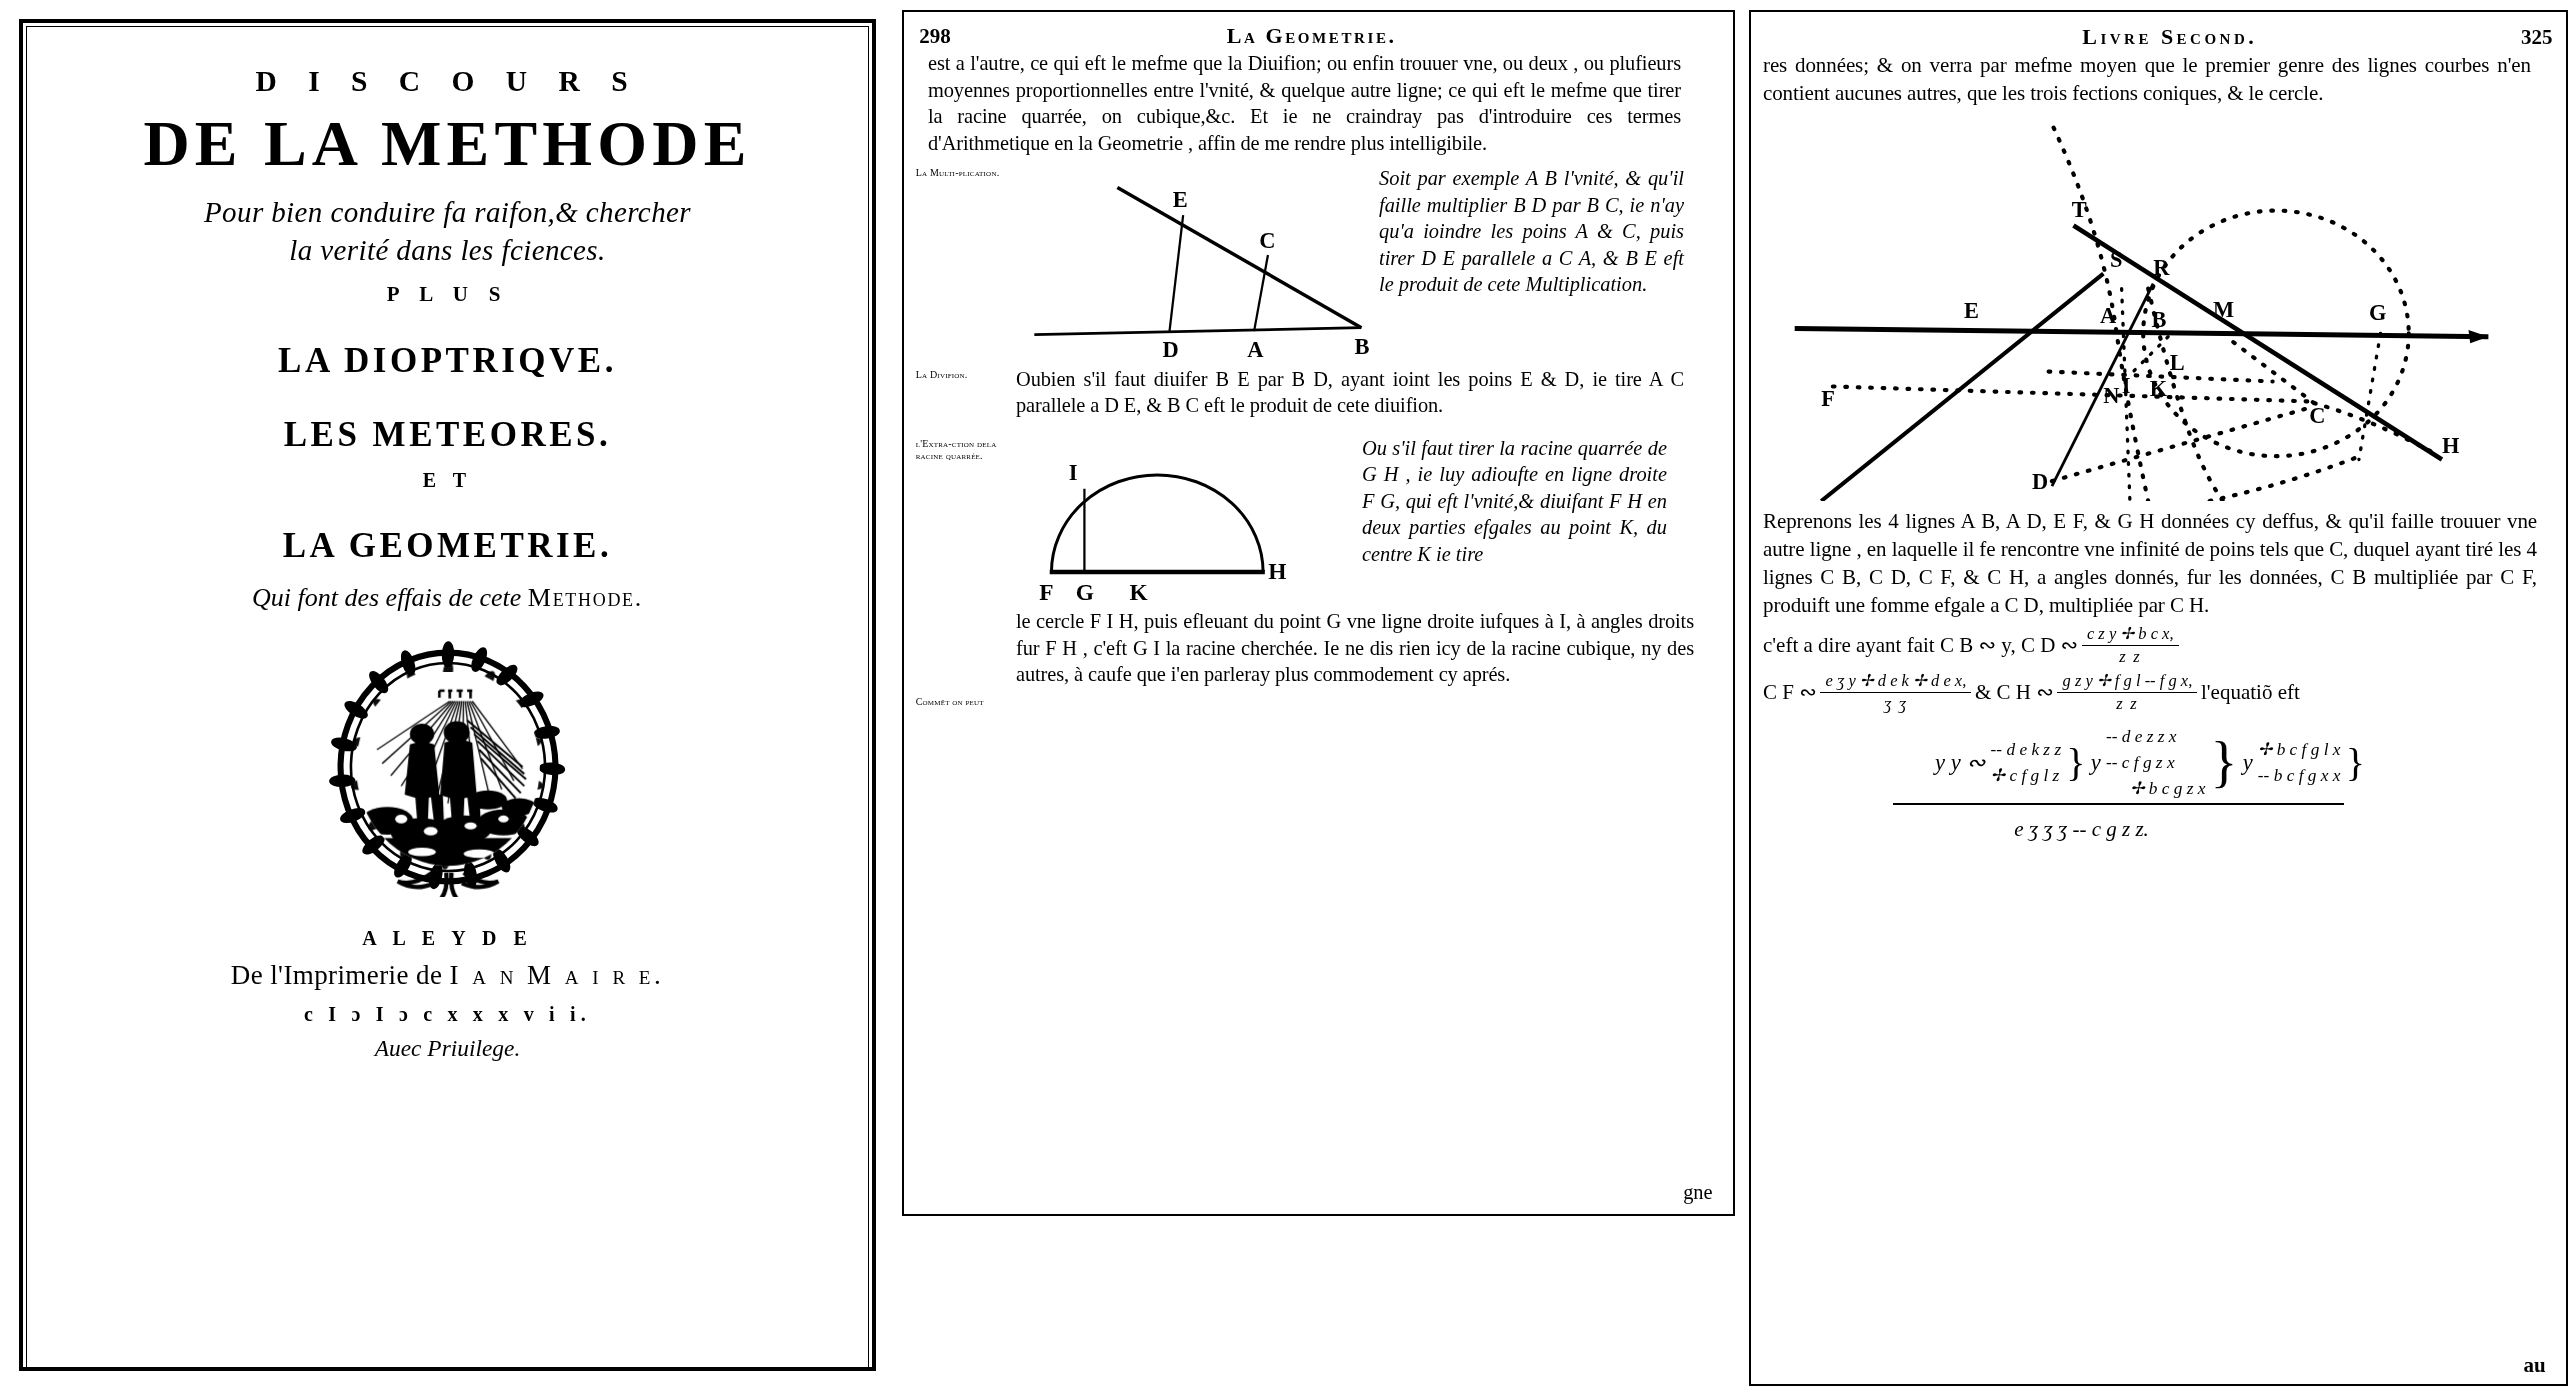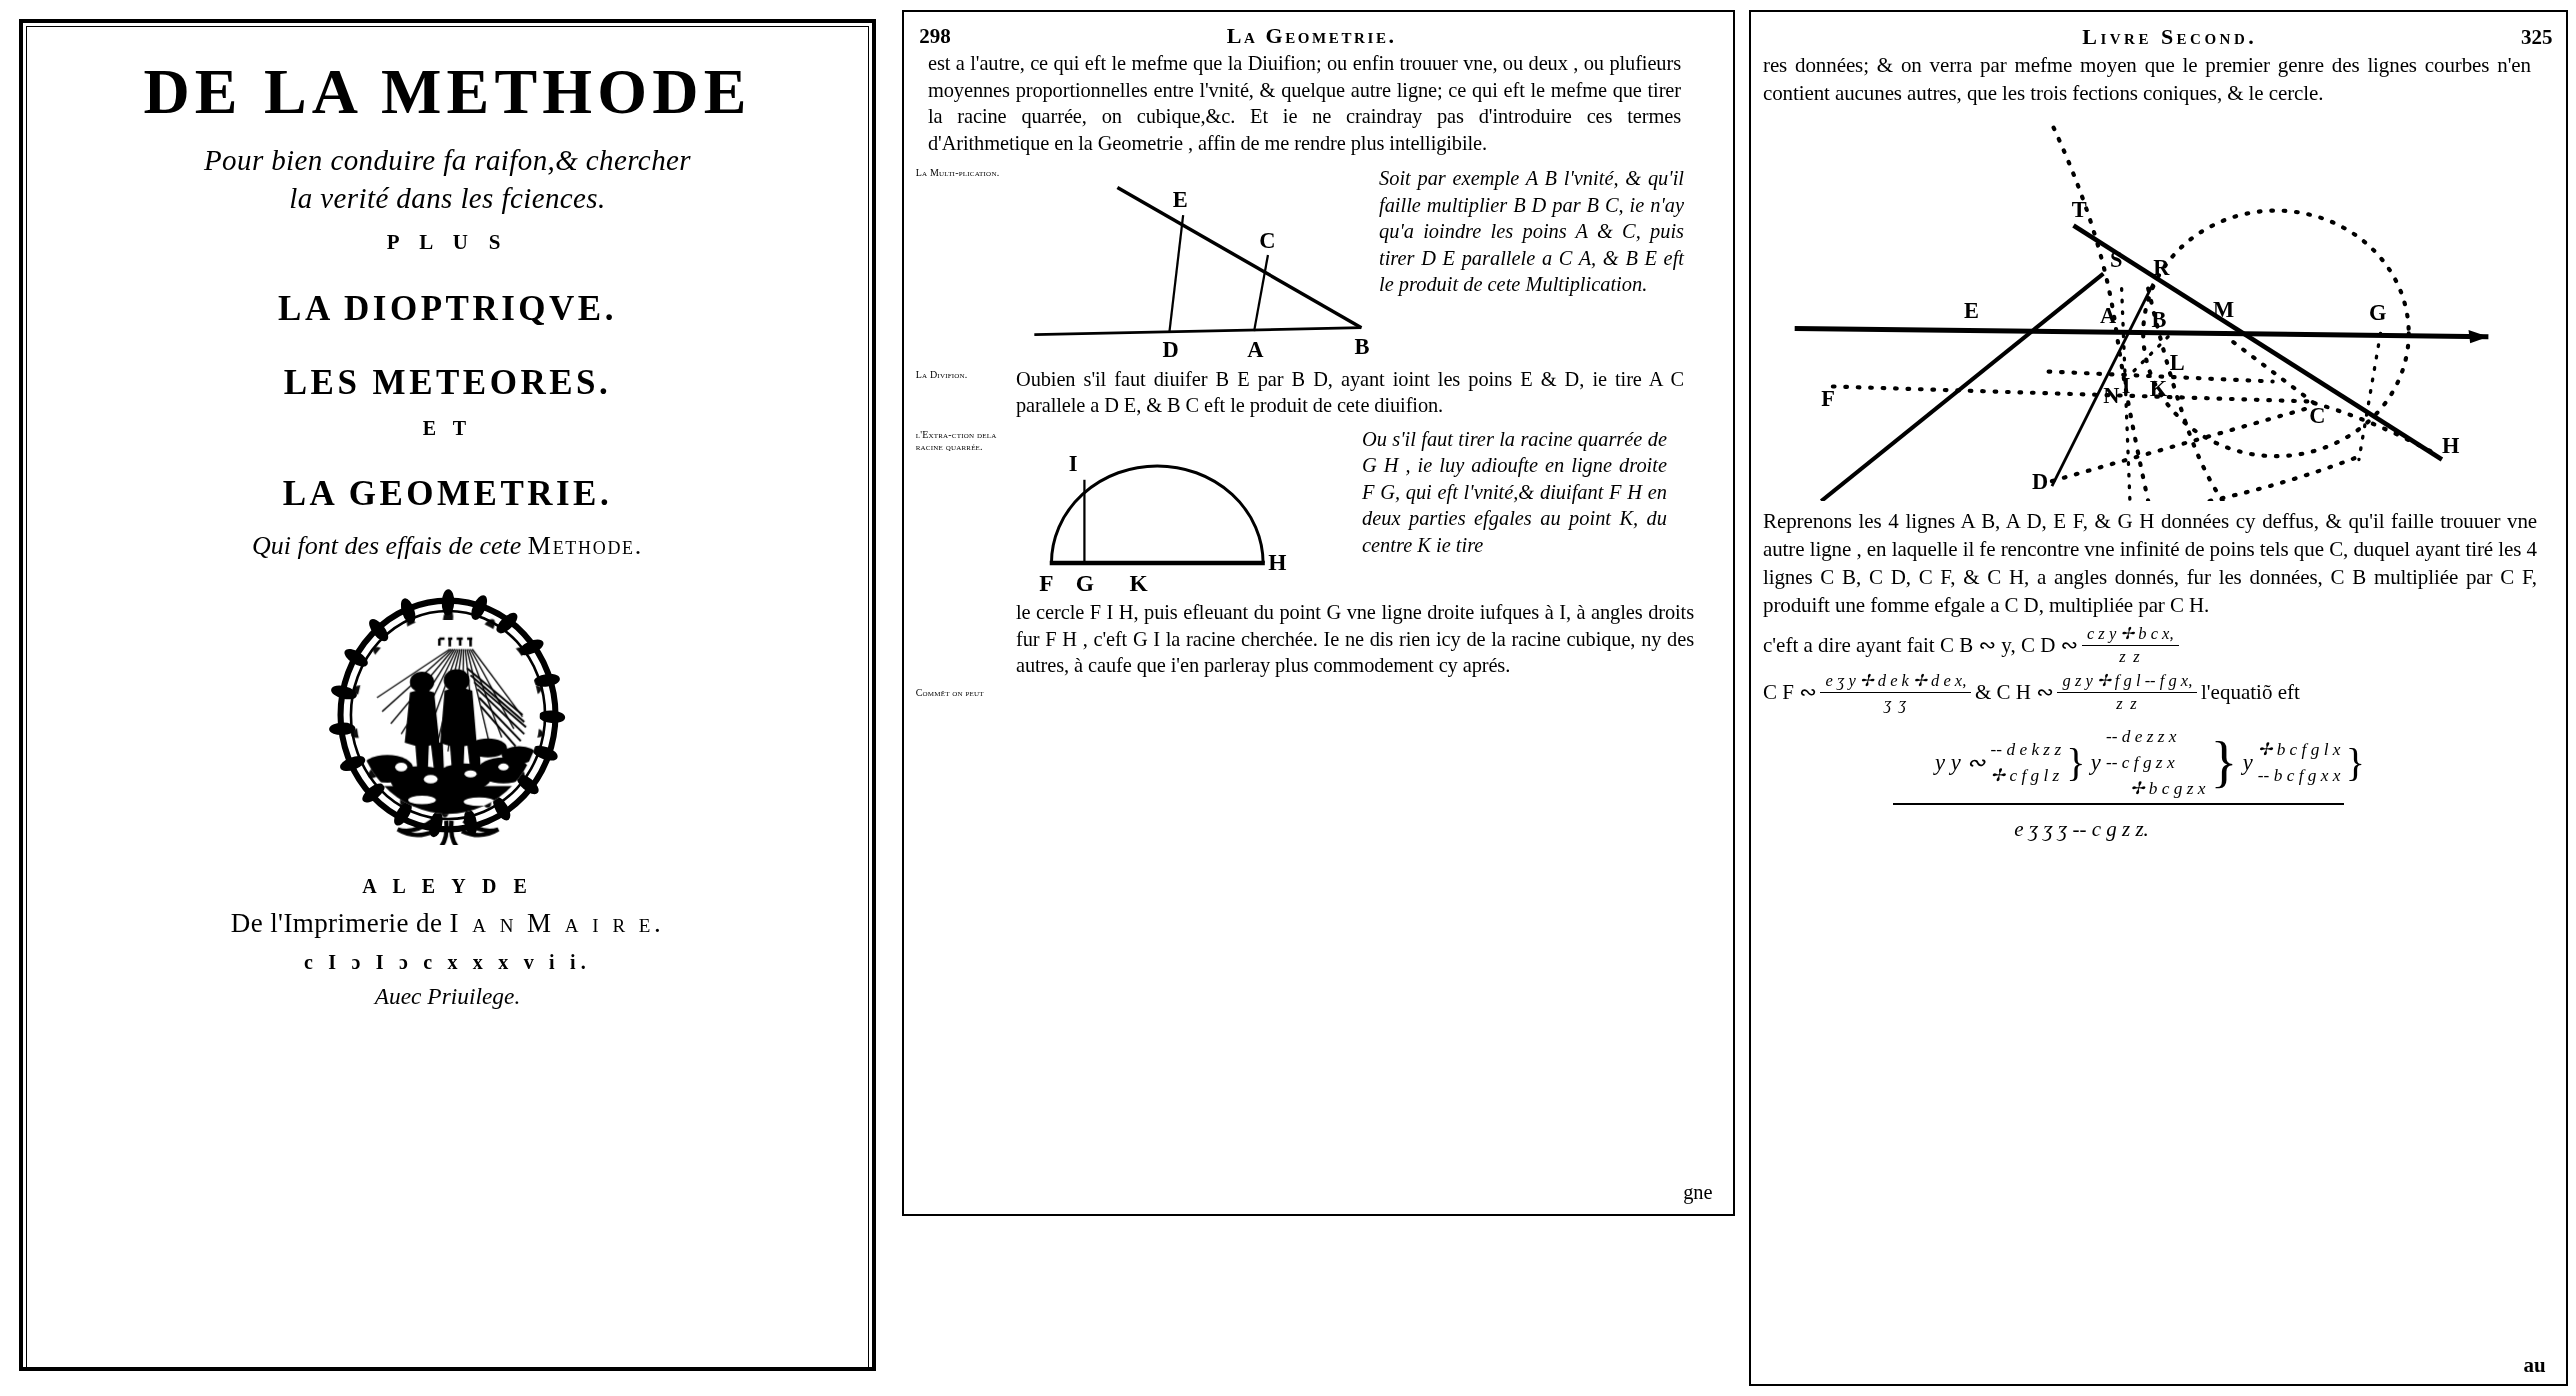--- a/index.html
+++ b/index.html
@@ -84,20 +84,21 @@
 <body>
 
 <div class="plate">
 
   <div id="panel-title" class="panel">
     <div class="outer"></div>
     <div class="inner"></div>
 
     <div class="tp-body">
 
+      <div class="tp-discours">D I S C O U R S</div>
 
       <div class="tp-method">DE LA METHODE</div>
 
       <div class="tp-sub">
         <div>Pour bien conduire fa raifon,&amp; chercher</div>
         <div>la verité dans les fciences.</div>
       </div>
 
       <div class="tp-plus">P L U S</div>
 
@@ -291,21 +292,21 @@
 
           <div class="txt" style="width:305px;">Soit par exemple A B l'vnité, &amp; qu'il faille multiplier B D par B C, ie n'ay qu'a ioindre les poins A &amp; C, puis tirer D E parallele a C A, &amp; B E eft le produit de cete Multiplication.</div>
         </div>
       </div>
 
       <div style="position:relative;margin-top:1.7px;">
         <div class="marg" style="top:3.5px;">La Divifion.</div>
         <div class="tcol" style="margin-left:102px;width:668px;">Oubien s'il faut diuifer B E par B D, ayant ioint les poins E &amp; D, ie tire A C parallele a D E, &amp; B C eft le produit de cete diuifion.</div>
       </div>
 
-      <div style="position:relative;margin-top:7px;">
+      <div style="position:relative;margin-top:16px;">
         <div class="marg" style="top:3.5px;">l'Extra-ction dela racine quarrée.</div>
 
         <div class="split" style="margin-left:101px;">
           <div class="fig" style="height:170px;width:347px;">
             <svg viewBox="0 0 400 196" width="347" height="170">
 
               <path d="M42 158 A 122 112 0 0 1 286 158" fill="none" stroke="#000" stroke-width="3.4"></path>
 
               <line x1="40" y1="158" x2="288" y2="158" stroke="#000" stroke-width="5"></line>
 

